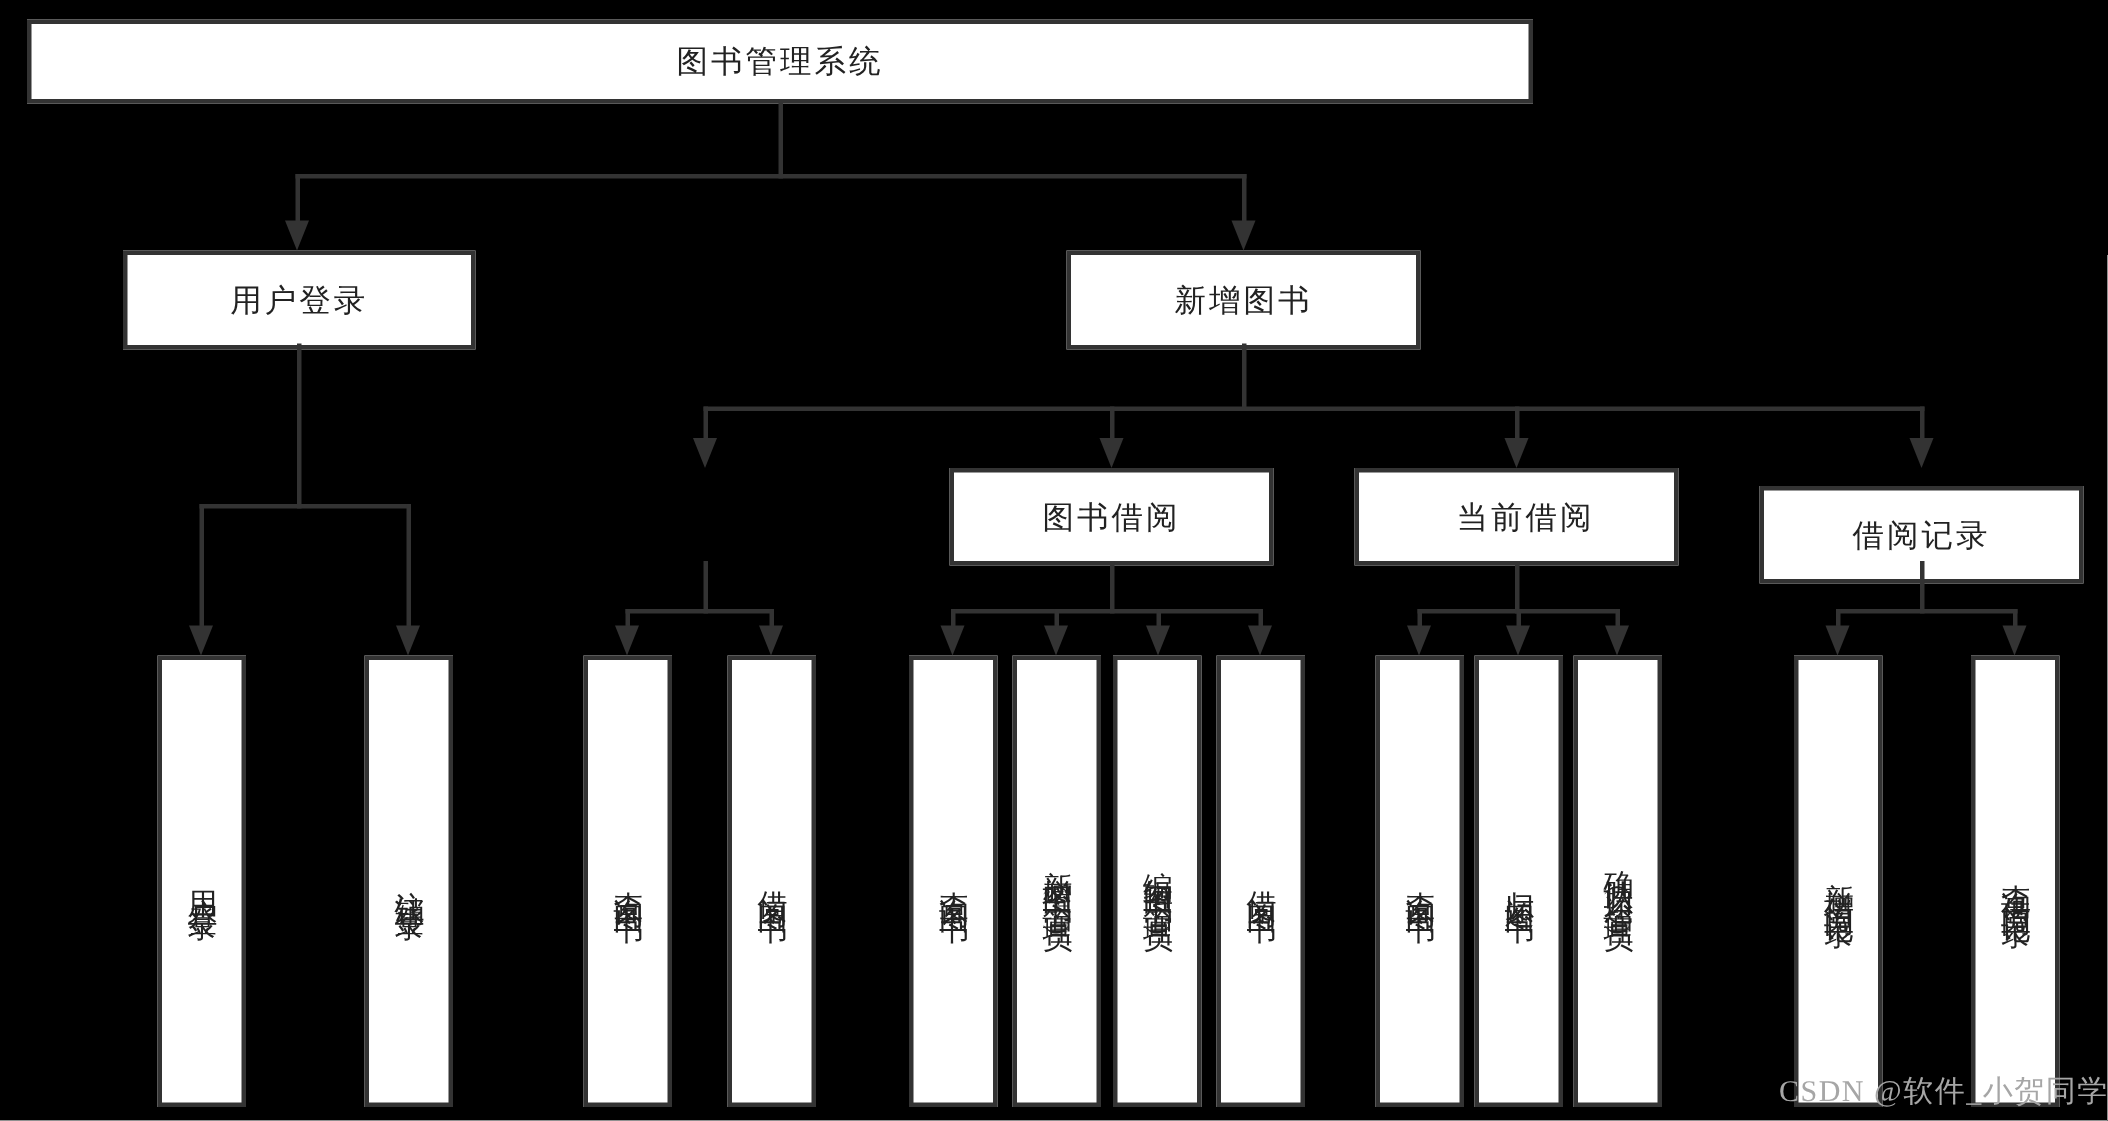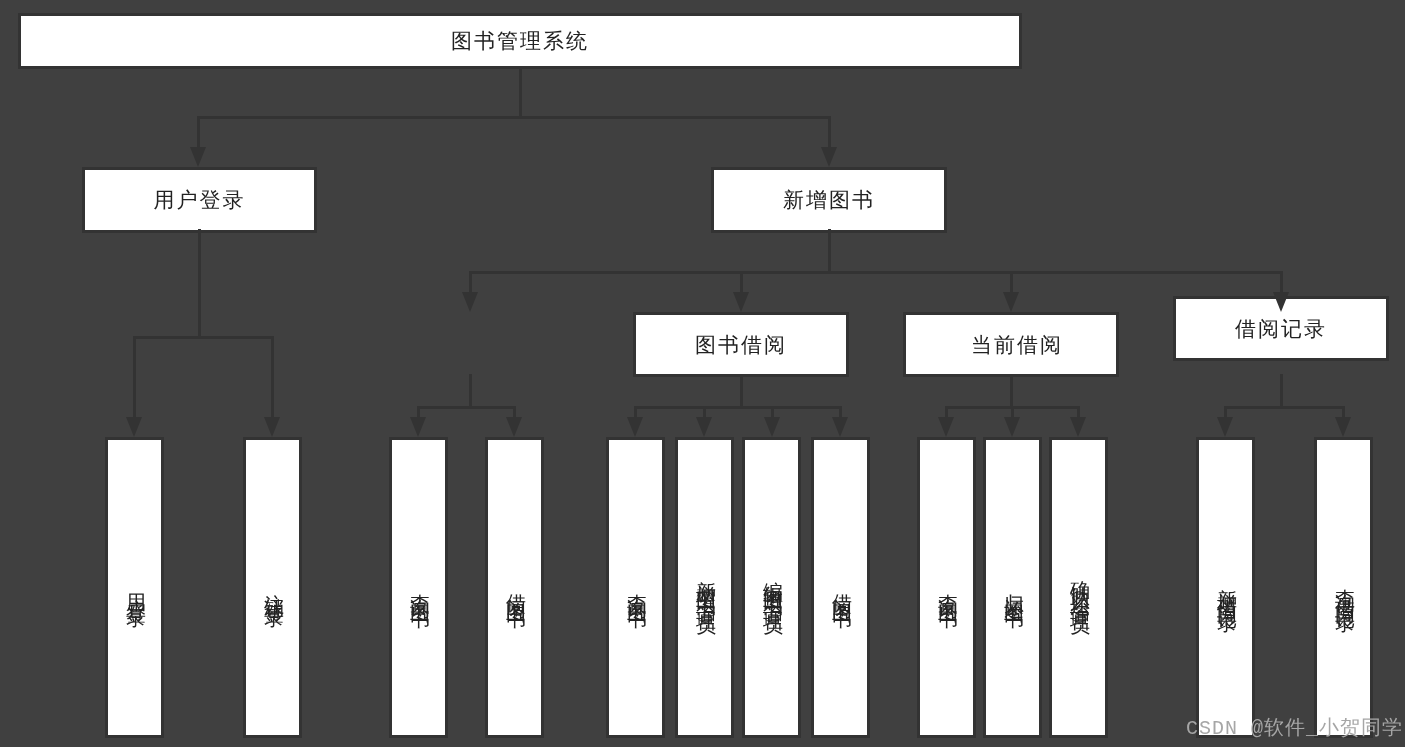--- a/index.html
+++ b/index.html
@@ -1,18 +1,18 @@
 <!DOCTYPE html>
 <html><head>
 <meta charset="utf-8">
 <style>
   html,body{margin:0;padding:0;background:#ffffff;}
   .canvas{
-    position:relative;width:1405px;height:747px;background:#404040;overflow:hidden;
-    font-family:Liberation Mono, monospace;color:#222222;
+    position:relative;width:1405px;height:747px;background:#000000;overflow:hidden;
+    font-family:Liberation Serif, serif;color:#222222;
   }
   .box{
     position:absolute;box-sizing:border-box;border:3px solid #333333;background:#ffffff;
     display:flex;align-items:center;justify-content:center;
   }
   .hlabel{font-size:21px;letter-spacing:2px;color:#222222;white-space:nowrap;}
   .vlabel{
     writing-mode:vertical-rl;font-size:20px;letter-spacing:5px;color:#222222;
     line-height:1;white-space:nowrap;
   }
@@ -44,21 +44,21 @@
   <div class="box" style="left:711px;top:167px;width:236px;height:66px;">
     <span class="hlabel">新增图书</span>
   </div>
 
   <div class="box" style="left:633px;top:312px;width:216px;height:65px;">
     <span class="hlabel">图书借阅</span>
   </div>
   <div class="box" style="left:903px;top:312px;width:216px;height:65px;padding-left:12px;">
     <span class="hlabel">当前借阅</span>
   </div>
-  <div class="box" style="left:1173px;top:296px;width:216px;height:65px;">
+  <div class="box" style="left:1173px;top:324px;width:216px;height:65px;">
     <span class="hlabel">借阅记录</span>
   </div>
 
   <div class="box" style="left:105px;top:437px;width:59px;height:301px;">
     <span class="vlabel">用户登录</span>
   </div>
   <div class="box" style="left:243px;top:437px;width:59px;height:301px;">
     <span class="vlabel">注销登录</span>
   </div>
 

